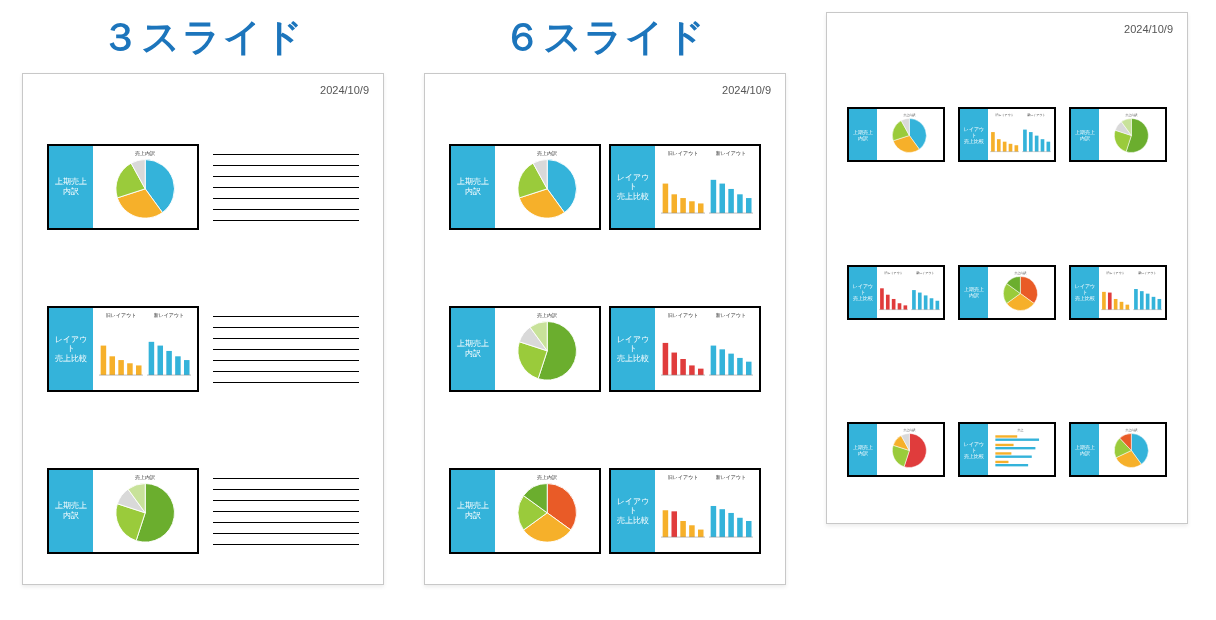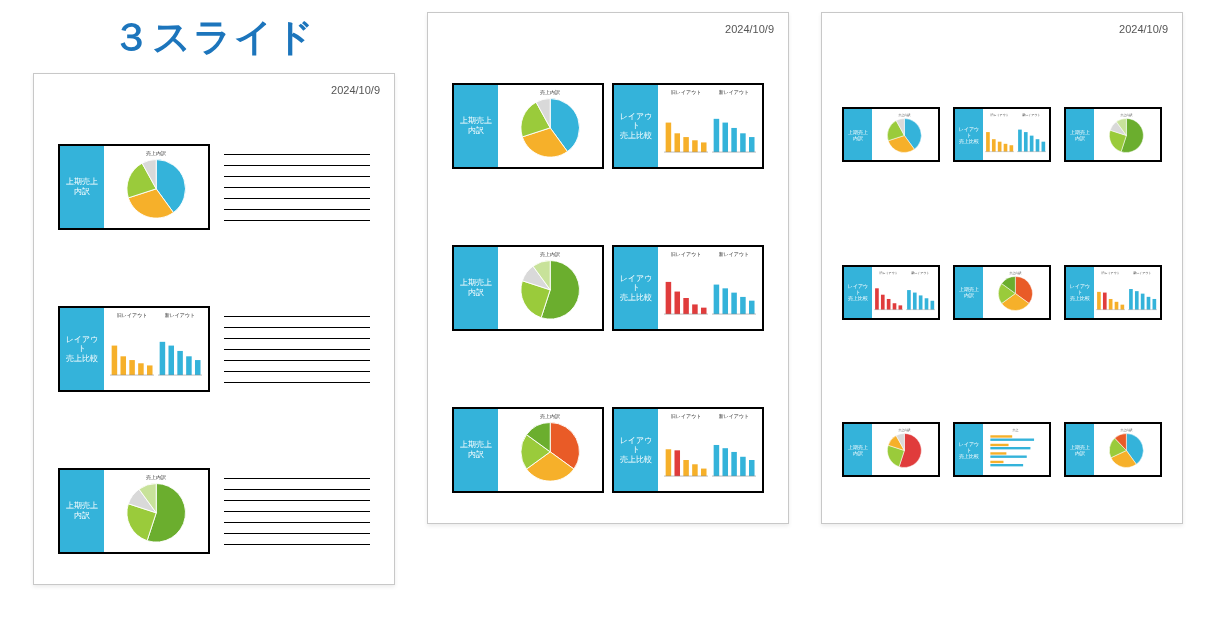--- a/index.html
+++ b/index.html
@@ -5,23 +5,23 @@
   * { box-sizing: border-box; margin: 0; padding: 0; }
   body {
     font-family: "Hiragino Sans", "Meiryo", sans-serif;
     background: #ffffff;
     width: 1216px;
     height: 620px;
     overflow: hidden;
   }
   .layouts-row {
     display: flex;
-    justify-content: center;
-    gap: 24px;
-    padding: 12px 24px;
+    justify-content: flex-start;
+    gap: 32px;
+    padding: 12px 18px;
   }
   .layout-col {
     flex: 0 0 auto;
     width: 370px;
     display: flex;
     flex-direction: column;
     align-items: center;
   }
   .layout-title {
     font-size: 38px;
@@ -231,20 +231,21 @@
               <div class="ln"></div>
               <div class="ln"></div>
               <div class="ln"></div>
             </div>
           </div>
         </div>
     </div>
   </div>
 
   <div class="layout-col">
+    <div class="layout-title">６スライド</div>
     <div class="page">
       <div class="page-date">2024/10/9</div>
       <div class="grid6" id="grid6">
           <div class="row6">
             <div class="thumb thumb6">
               <div class="sidebar" style="white-space: pre-line;">上期売上
 内訳</div>
               <div class="chart-area">
                 <div class="ctitle">売上内訳</div>
                 <div style="position: absolute; inset: 10% 15% 4%;">

